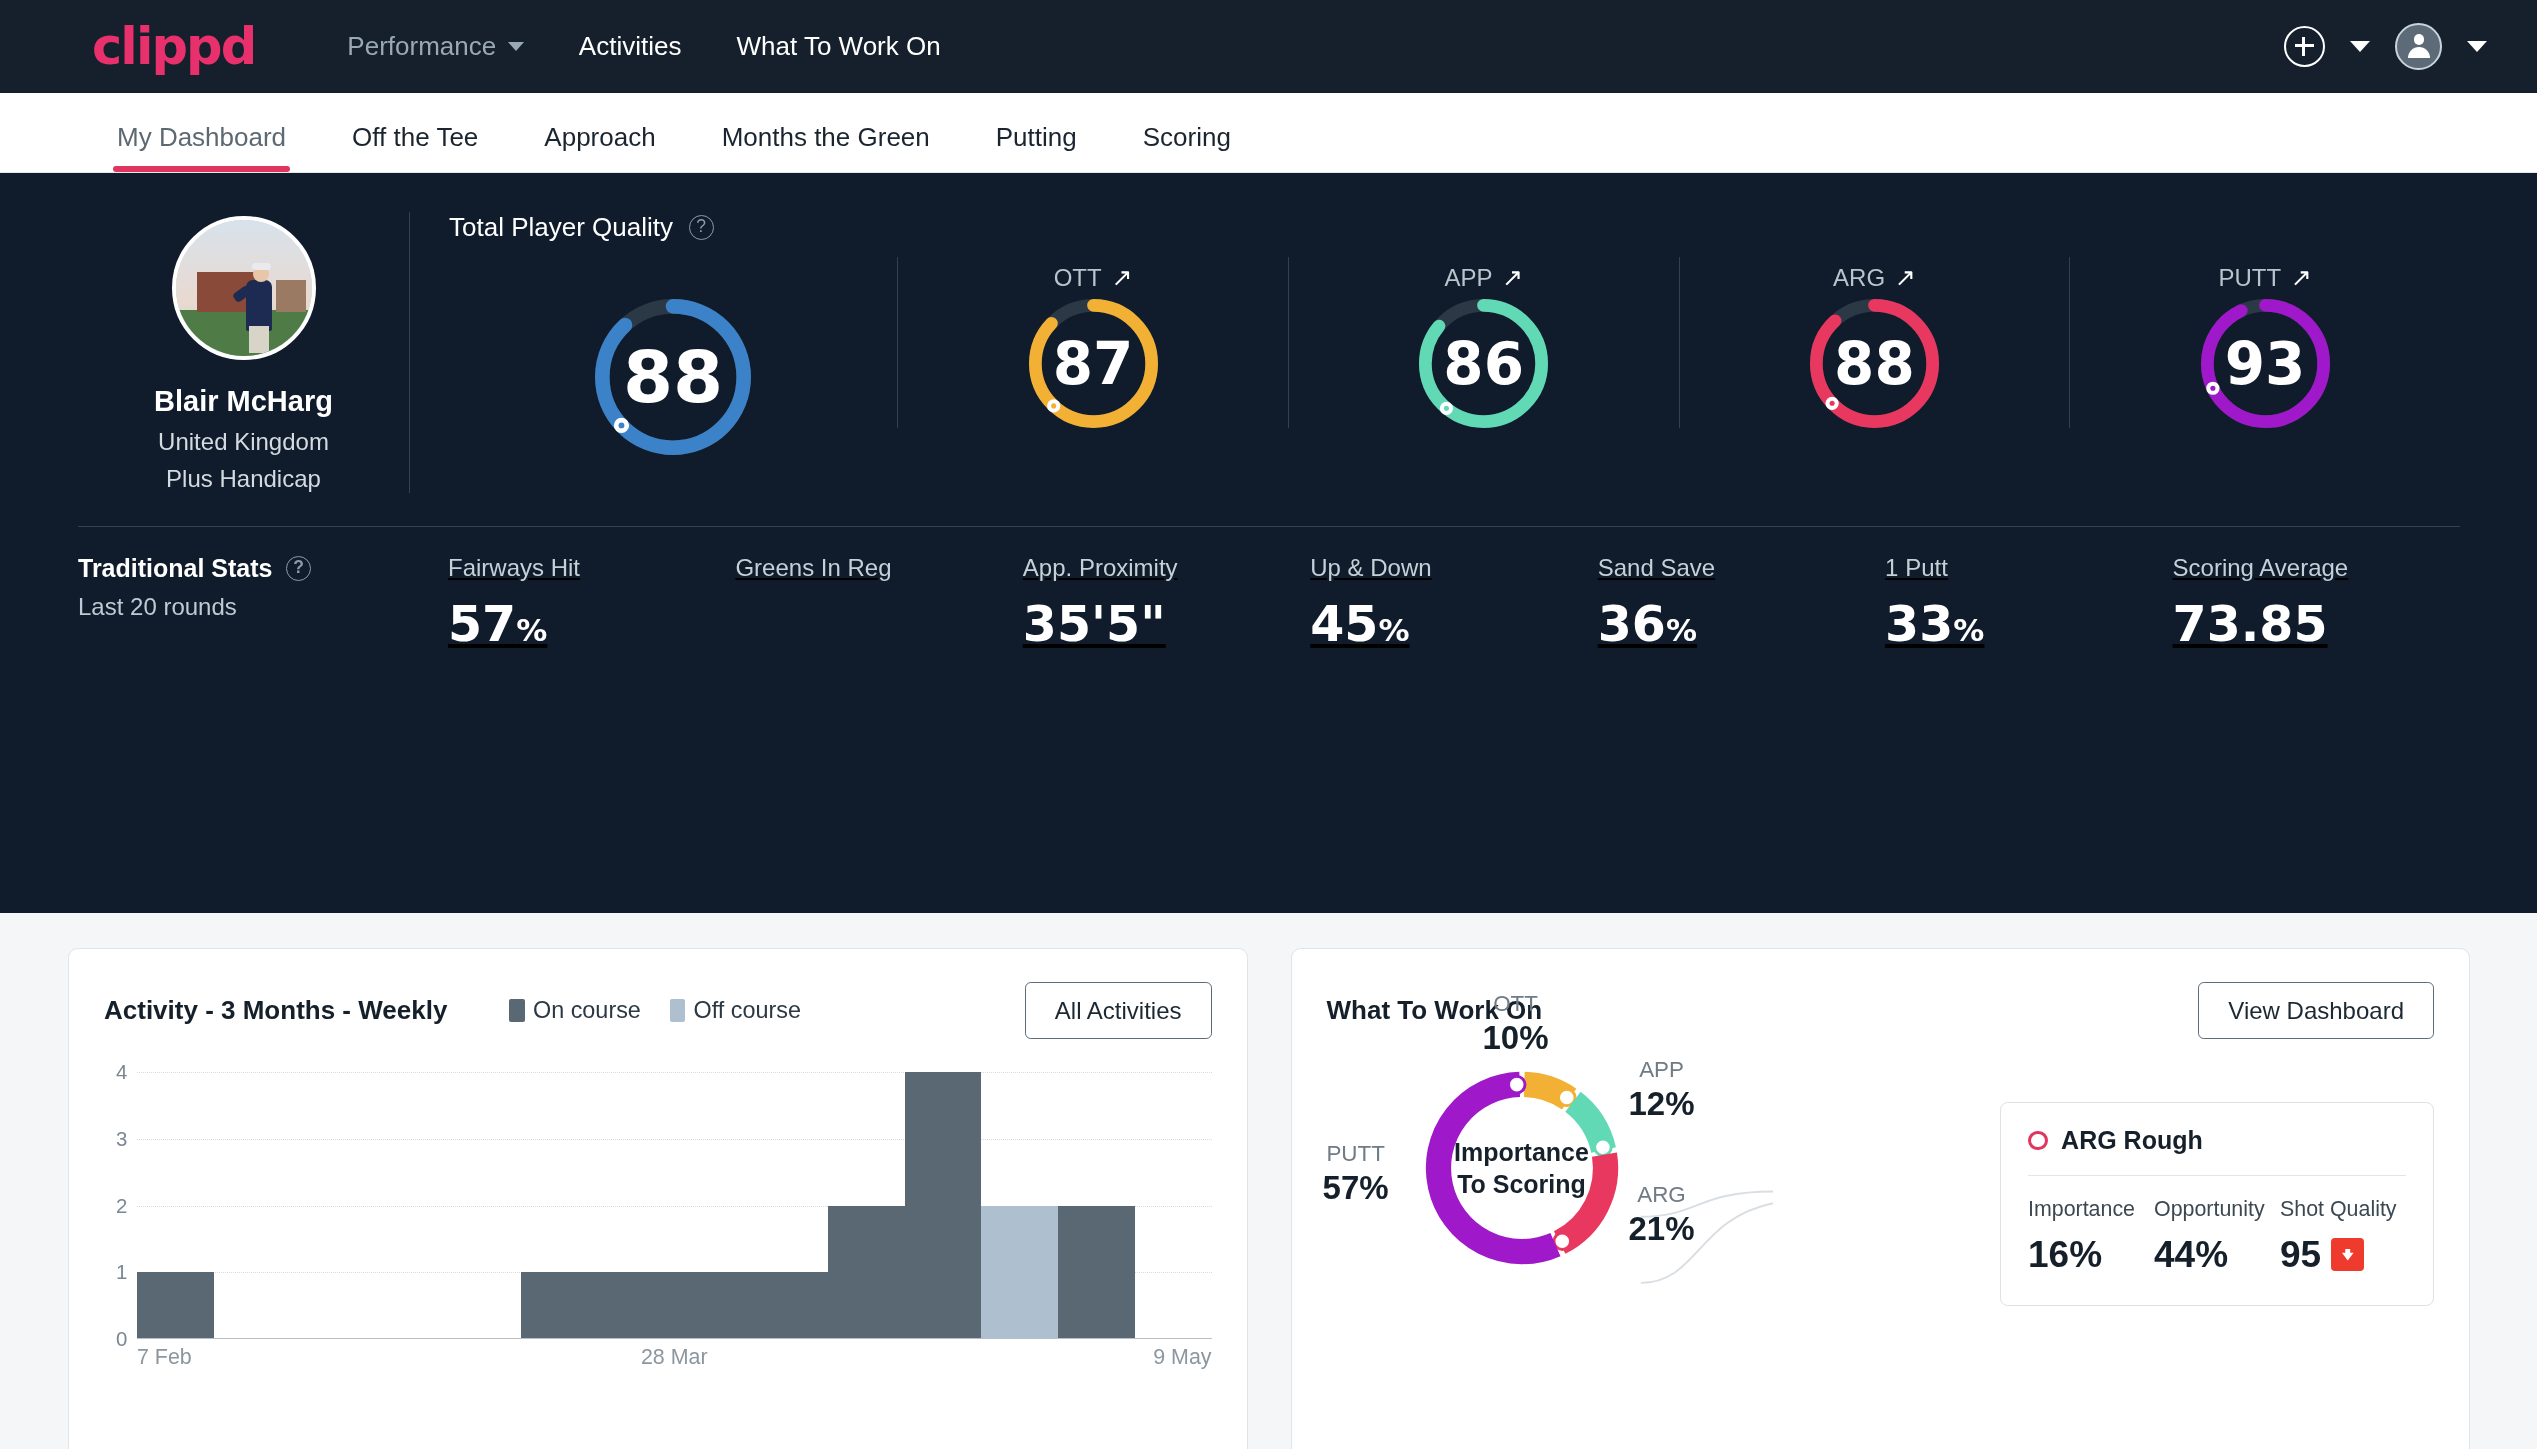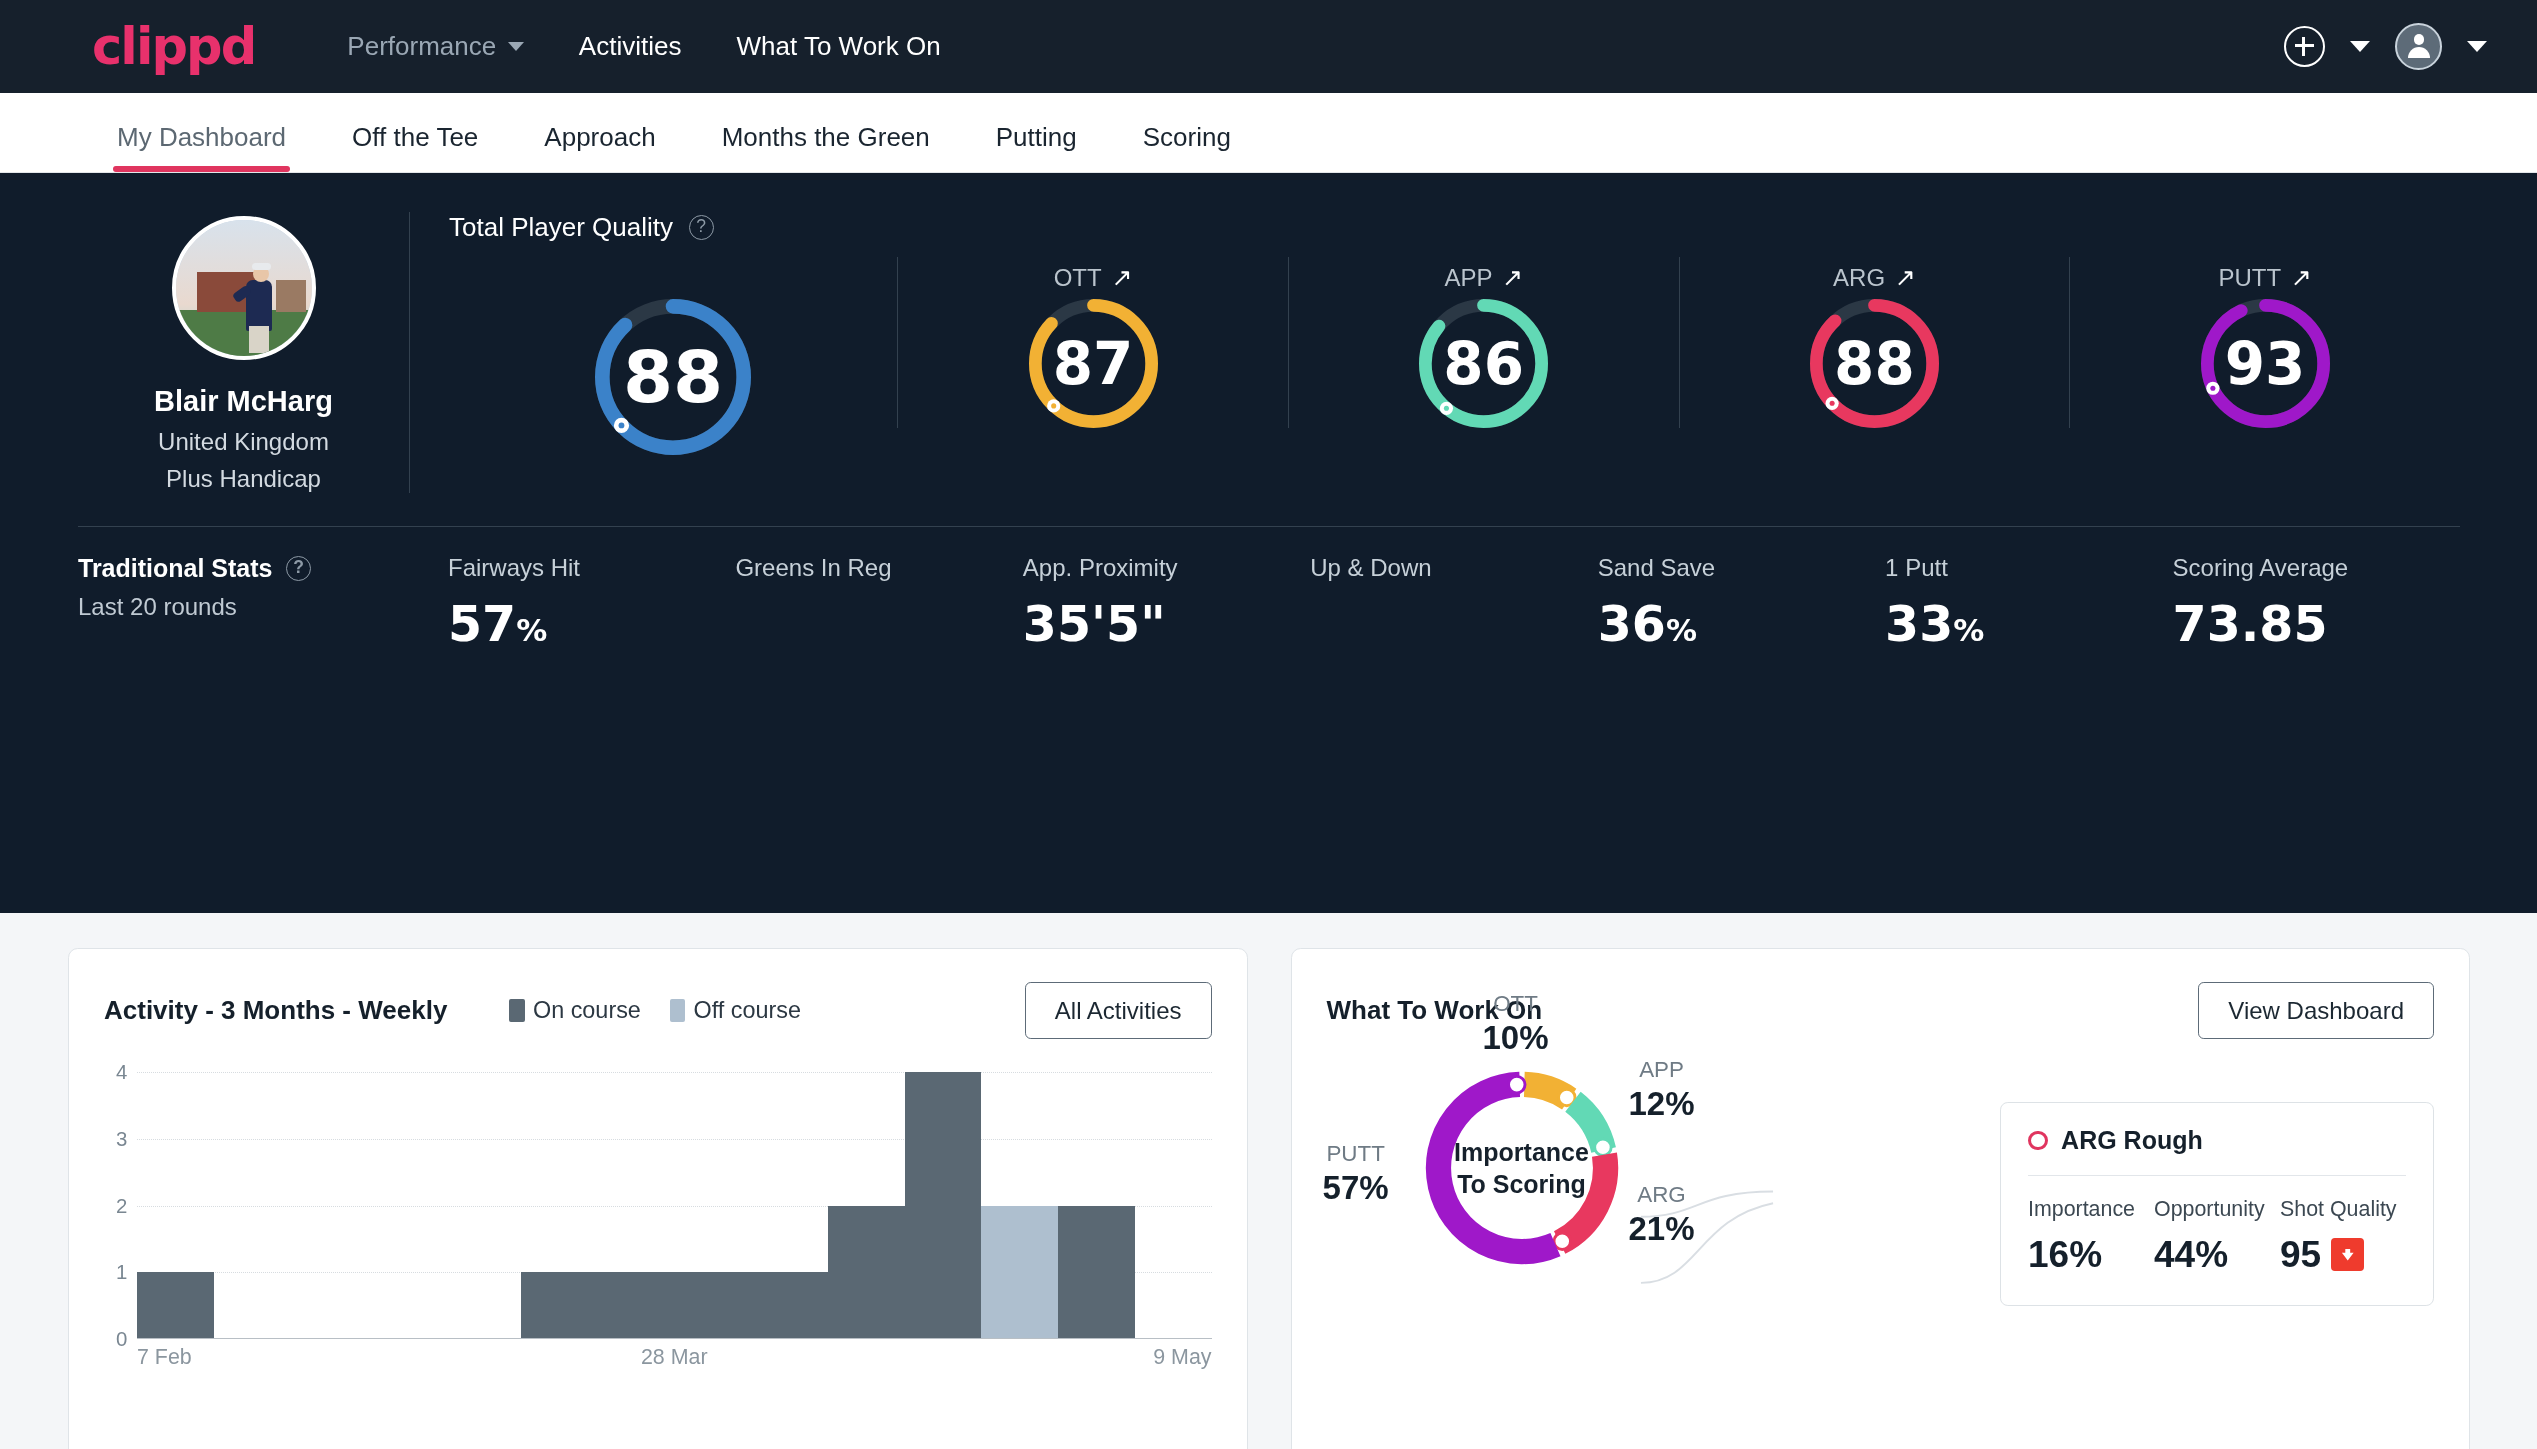--- a/index.html
+++ b/index.html
@@ -359,34 +359,35 @@
   <div class="divider-h"></div>
 
   <div class="tradrow">
     <div class="tradlabel">
       <div class="tradtitle">
         <span>Traditional Stats</span>
         <span class="qmark">?</span>
       </div>
       <div class="tradsub">Last 20 rounds</div>
     </div>
-    <div style="flex:1; display:flex;" id="stats">
+    <div style="flex:1; display:flex;text-decoration:underline;" id="stats">
         <div class="statcell">
           <div class="statname">Fairways Hit</div>
           <div class="statval">57<span class="unit">%</span></div>
         </div>
         <div class="statcell">
           <div class="statname">Greens In Reg</div>
         </div>
         <div class="statcell">
           <div class="statname">App. Proximity</div>
           <div class="statval">35'5"</div>
         </div>
         <div class="statcell">
           <div class="statname">Up &amp; Down</div>
+          <div class="statval">45<span class="unit">%</span></div>
         </div>
         <div class="statcell">
           <div class="statname">Sand Save</div>
           <div class="statval">36<span class="unit">%</span></div>
         </div>
         <div class="statcell">
           <div class="statname">1 Putt</div>
           <div class="statval">33<span class="unit">%</span></div>
         </div>
         <div class="statcell">

